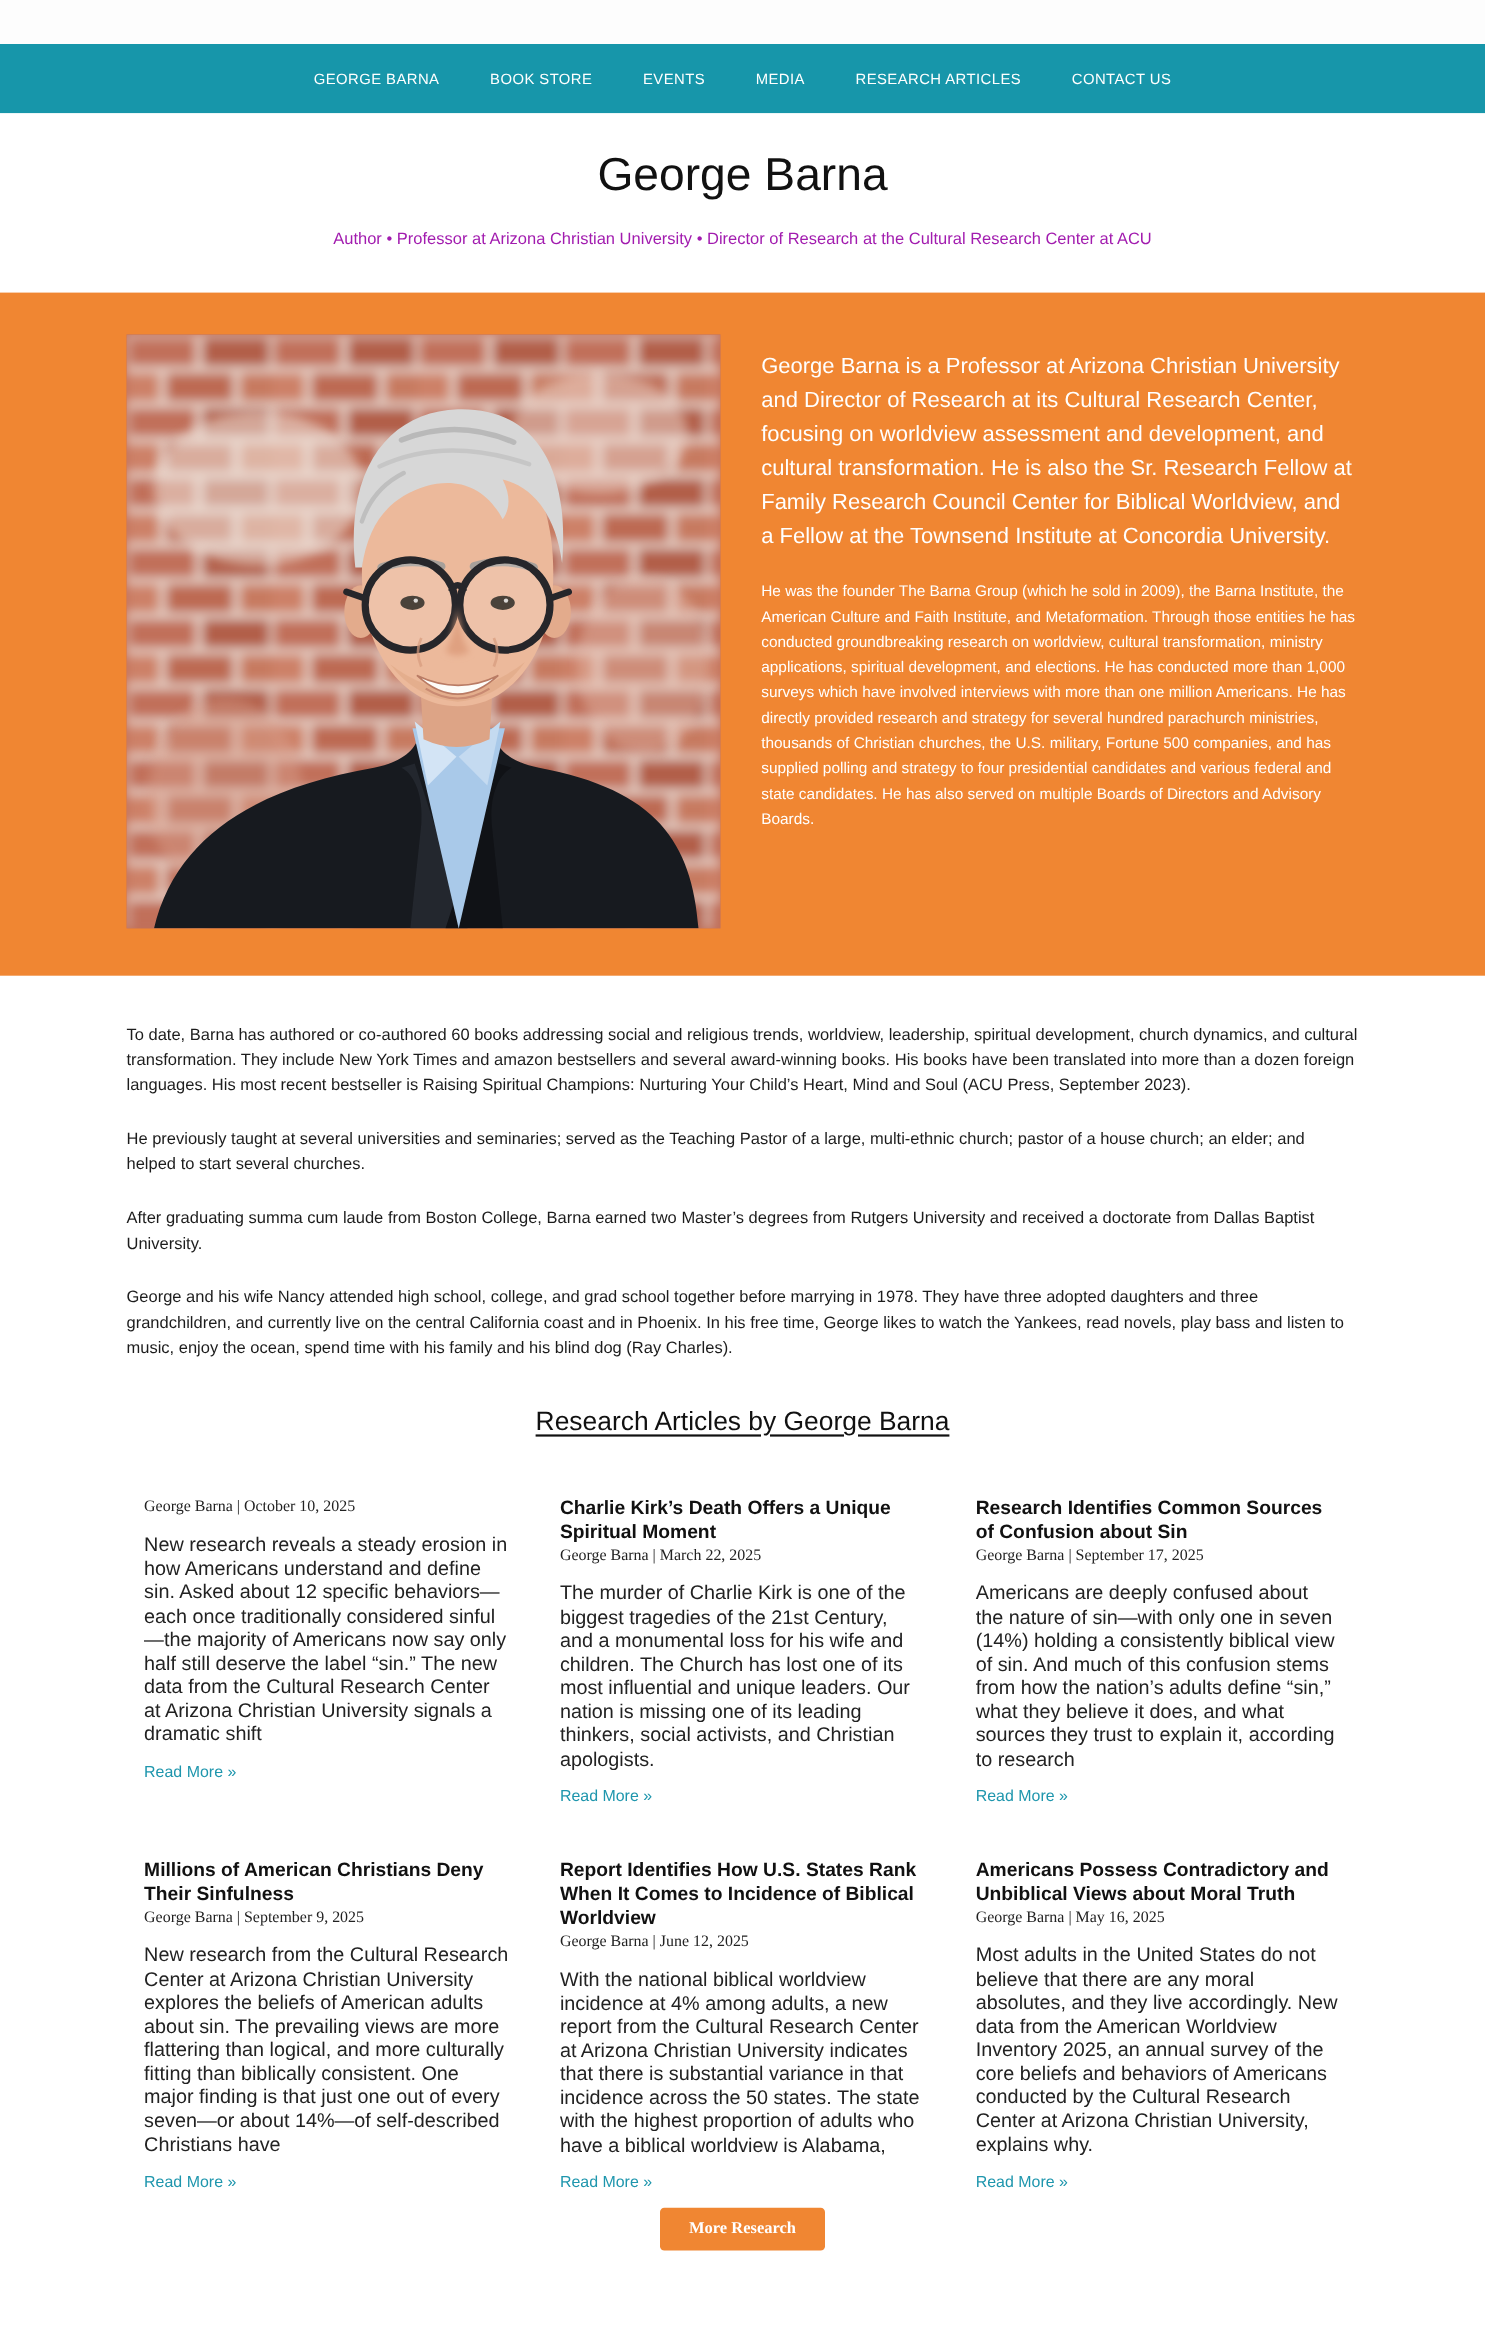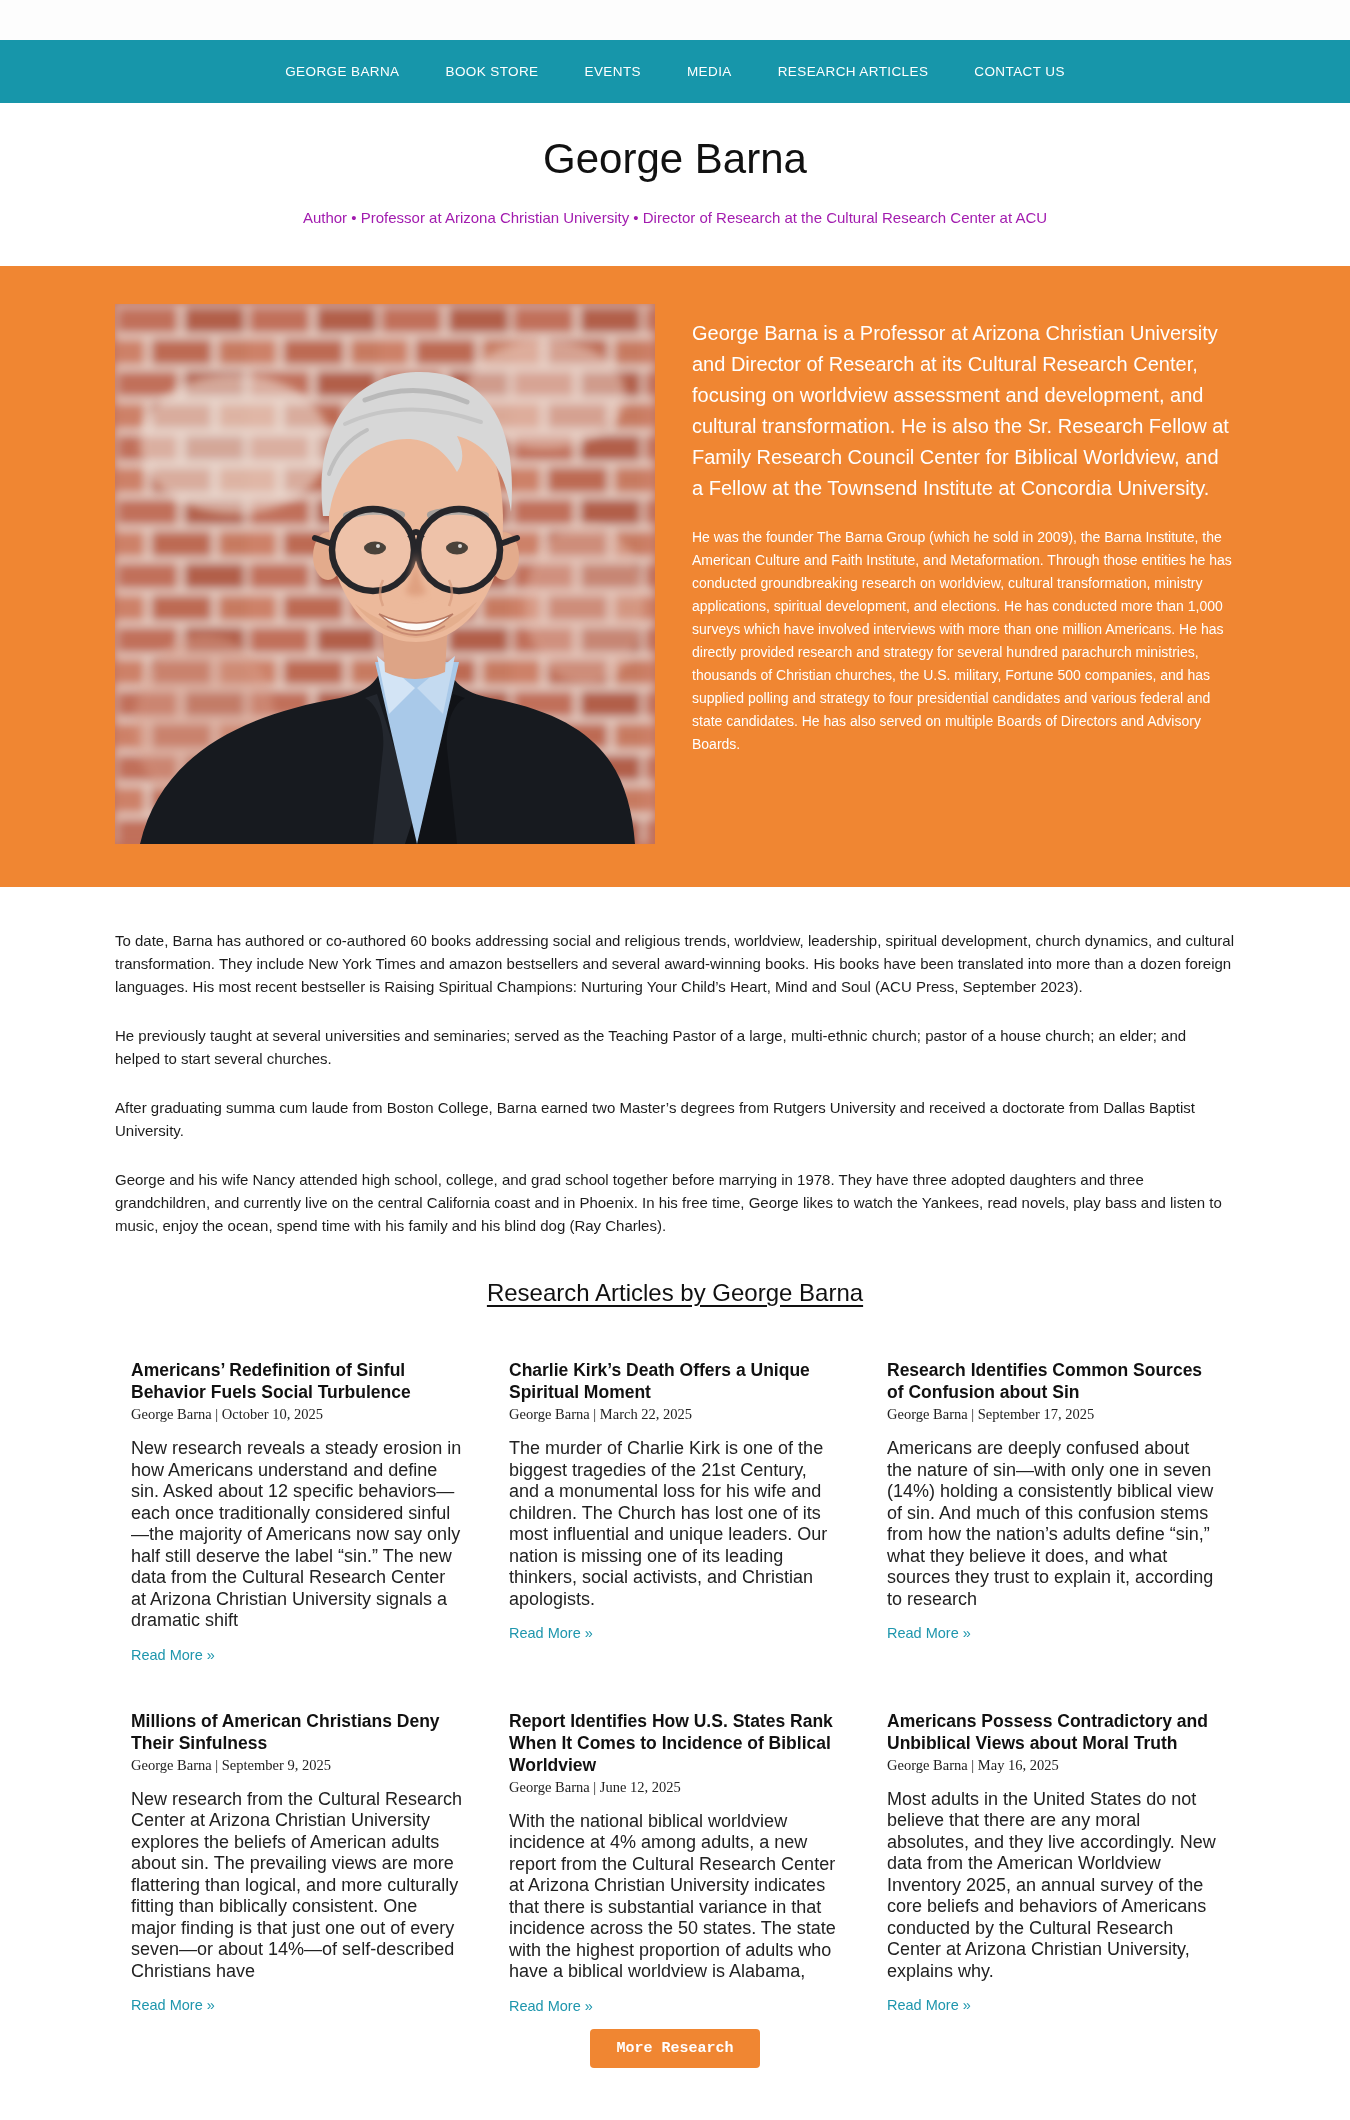--- a/index.html
+++ b/index.html
@@ -94,21 +94,21 @@
   }
 
   
   .more-research-wrap { text-align: center; margin-top: 14px; }
   .more-research-btn {
     display: inline-block;
     background: var(--orange, #f08632);
     color: #ffffff;
     font-weight: 700;
     font-size: 15px;
-    font-family: Liberation Mono, monospace;
+    font-family: Liberation Serif, serif;
     border: none;
     border-radius: 4px;
     padding: 11px 26px;
     cursor: pointer;
   }
 
   
   .footer { text-align: center; padding: 96px 0 18px; font-size: 15px; color: #1a1a1a; }
   .footer a { color: var(--footer-link, #3d85c6); text-decoration: none; cursor: pointer; }
   .footer .sep { margin: 0 4px; }
@@ -214,21 +214,20 @@
   <p>He previously taught at several universities and seminaries; served as the Teaching Pastor of a large, multi-ethnic church; pastor of a house church; an elder; and helped to start several churches.</p>
   <p>After graduating summa cum laude from Boston College, Barna earned two Master’s degrees from Rutgers University and received a doctorate from Dallas Baptist University.</p>
   <p>George and his wife Nancy attended high school, college, and grad school together before marrying in 1978. They have three adopted daughters and three grandchildren, and currently live on the central California coast and in Phoenix. In his free time, George likes to watch the Yankees, read novels, play bass and listen to music, enjoy the ocean, spend time with his family and his blind dog (Ray Charles).</p>
 </div>
 
 <h2 class="articles-heading">Research Articles by George Barna</h2>
 
 <div class="articles-grid">
 
   <div class="article-card">
-    <div class="article-title">Americans’ Redefinition of Sinful Behavior Fuels Social Turbulence</div>
     <div class="article-byline">George Barna | October 10, 2025</div>
     <div class="article-excerpt">New research reveals a steady erosion in how Americans understand and define sin. Asked about 12 specific behaviors—each once traditionally considered sinful—the majority of Americans now say only half still deserve the label “sin.” The new data from the Cultural Research Center at Arizona Christian University signals a dramatic shift</div>
     <a class="read-more">Read More »</a>
   </div>
 
   <div class="article-card">
     <div class="article-title">Charlie Kirk’s Death Offers a Unique Spiritual Moment</div>
     <div class="article-byline">George Barna | March 22, 2025</div>
     <div class="article-excerpt">The murder of Charlie Kirk is one of the biggest tragedies of the 21st Century, and a monumental loss for his wife and children. The Church has lost one of its most influential and unique leaders. Our nation is missing one of its leading thinkers, social activists, and Christian apologists.</div>
     <a class="read-more">Read More »</a>

